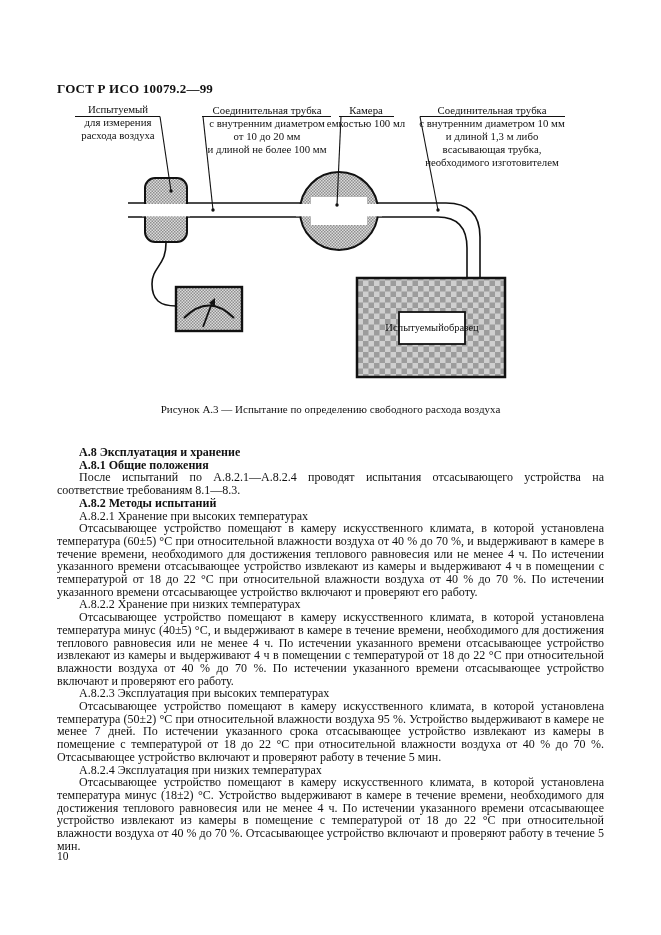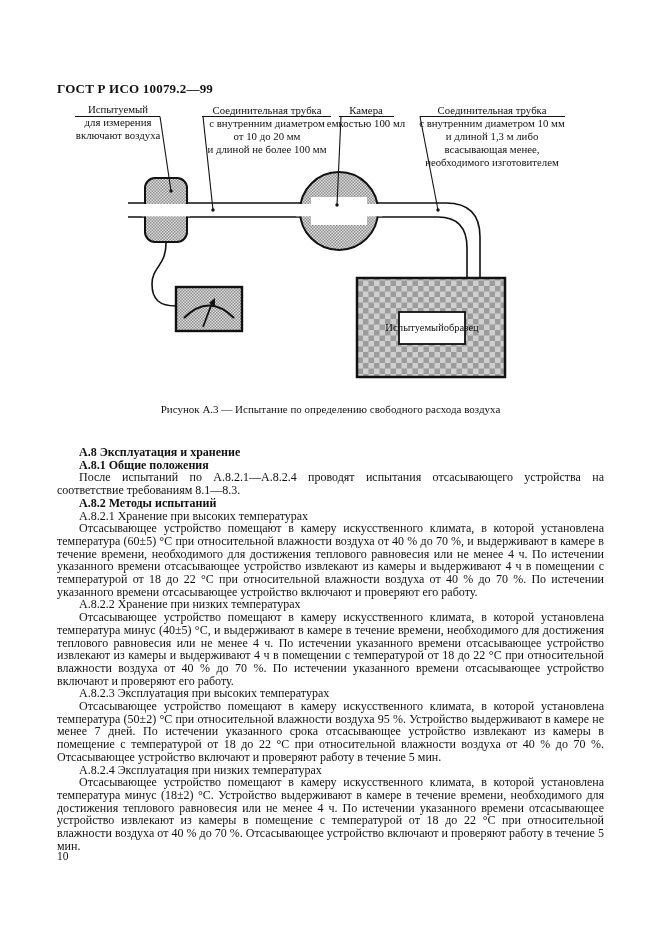--- a/index.html
+++ b/index.html
@@ -102,40 +102,40 @@
       <line x1="341" y1="116.5" x2="337" y2="205"></line>
         <circle cx="337" cy="205" r="1.7" stroke="none"></circle>
       <line x1="420" y1="116.5" x2="438" y2="210"></line>
         <circle cx="438" cy="210" r="1.7" stroke="none"></circle>
     </g>
   </svg>
 
   <div class="fig-label lbl-flow">
     <div>Испытуемый</div>
     <div>для измерения</div>
-    <div>включают воздуха</div>
+    <div>расхода воздуха</div>
   </div>
 
   <div class="fig-label lbl-inlet">
     <div>Соединительная трубка</div>
     <div>с внутренним диаметром</div>
     <div>от 10 до 20 мм</div>
     <div>и длиной не более 100 мм</div>
   </div>
 
   <div class="fig-label lbl-chamber">
     <div>Камера</div>
     <div>емкостью 100 мл</div>
   </div>
 
   <div class="fig-label lbl-suction">
     <div>Соединительная трубка</div>
     <div>с внутренним диаметром 10 мм</div>
     <div>и длиной 1,3 м либо</div>
-    <div>всасывающая менее,</div>
+    <div>всасывающая трубка,</div>
     <div>необходимого изготовителем</div>
   </div>
 
   <div class="specimen-label">
     <div>Испытуемый</div>
     <div>образец</div>
   </div>
 
   <div class="fig-caption">Рисунок А.3 — Испытание по определению свободного расхода воздуха</div>
 

